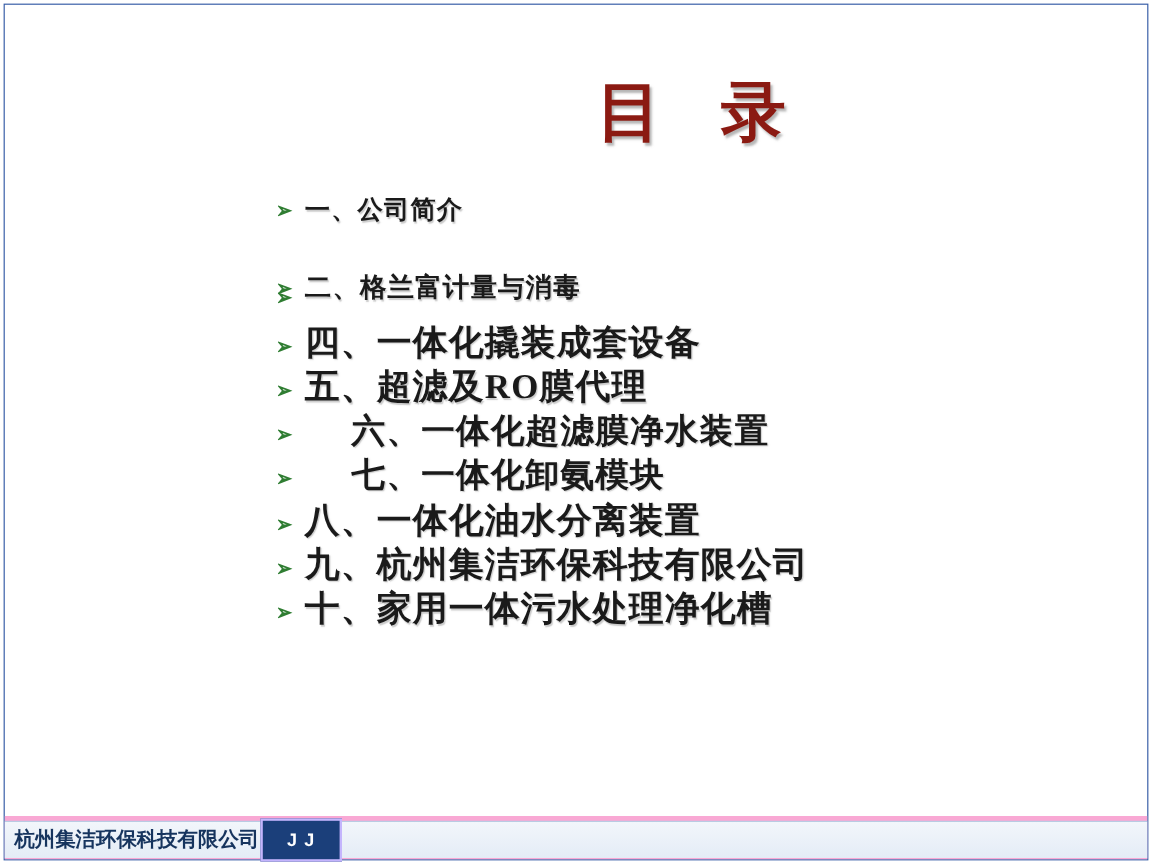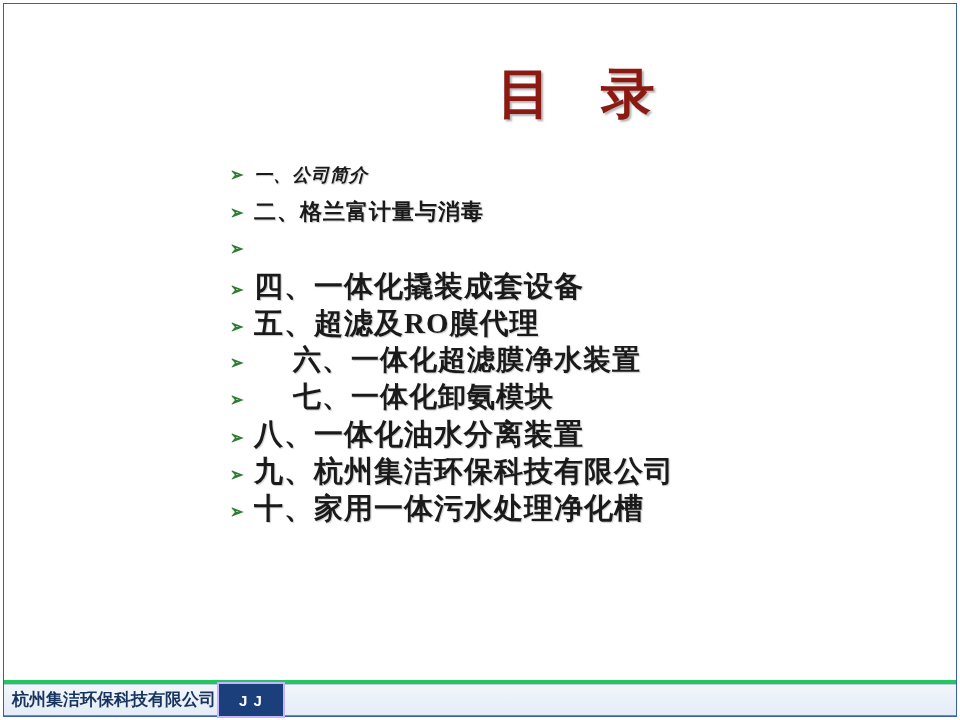--- a/index.html
+++ b/index.html
@@ -69,33 +69,33 @@
     transform: scaleX(0.85);
   }
   .toc-label {
     color: #1a1a1a;
     font-family: "Liberation Serif", serif;
     font-weight: bold;
     line-height: 34px;
     text-shadow: 1px 1px 1px rgba(150,150,150,0.5);
     white-space: nowrap;
   }
-  .sz-1 { font-size: 18px; letter-spacing: 1px; font-style: italic; }
-  .sz-2 { font-size: 22px; letter-spacing: 1px; }
+  .sz-1 { font-size: 21px; letter-spacing: 1px; }
+  .sz-2 { font-size: 22px; letter-spacing: 1px; margin-top: 28px; }
   .sz-3 { font-size: 29px; letter-spacing: 1px; }
   .sz-4 { font-size: 28px; letter-spacing: 1px; margin-left: 39px; }
 
   
   .footer {
     position: absolute;
     left: 4px;
     right: 4px;
     bottom: 4px;
     height: 36px;
-    background: #22c55e;
+    background: #f9a8d4;
   }
   .footer-band {
     position: absolute;
     left: 0;
     top: 4px;
     width: 952px;
     height: 30px;
     background: linear-gradient(to bottom, #f2f6fb 0%, #e4ecf6 100%);
     border-top: 1px solid #b9cbe3;
   }

